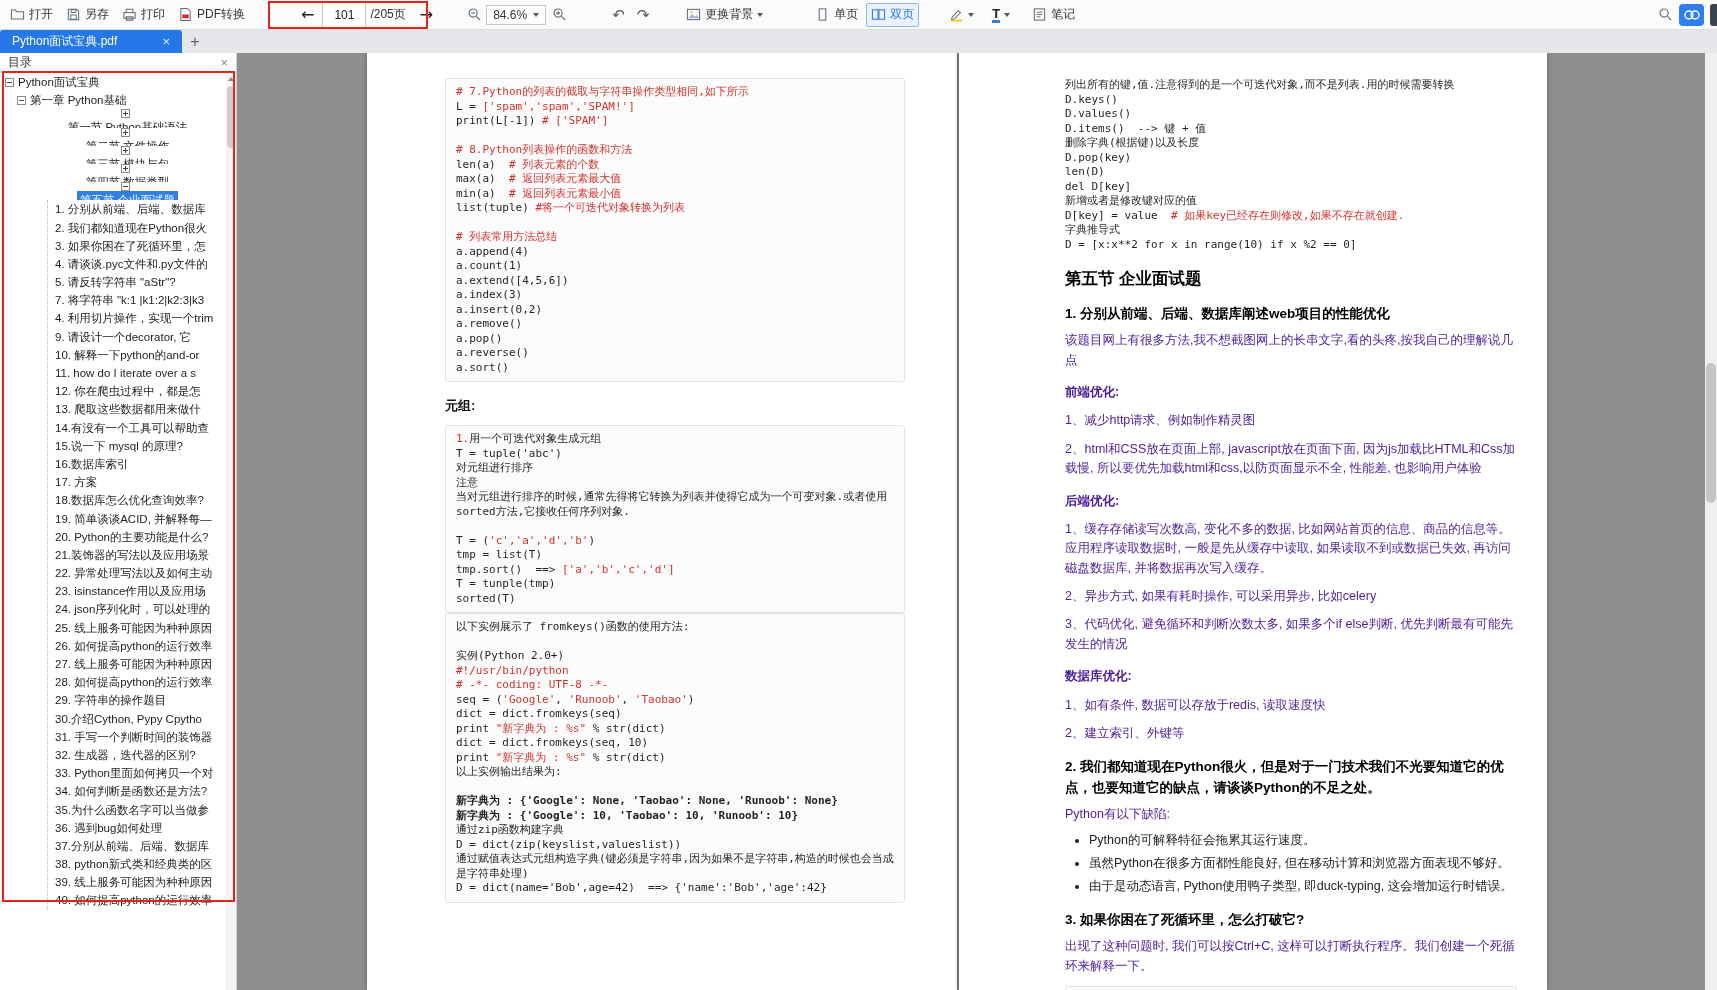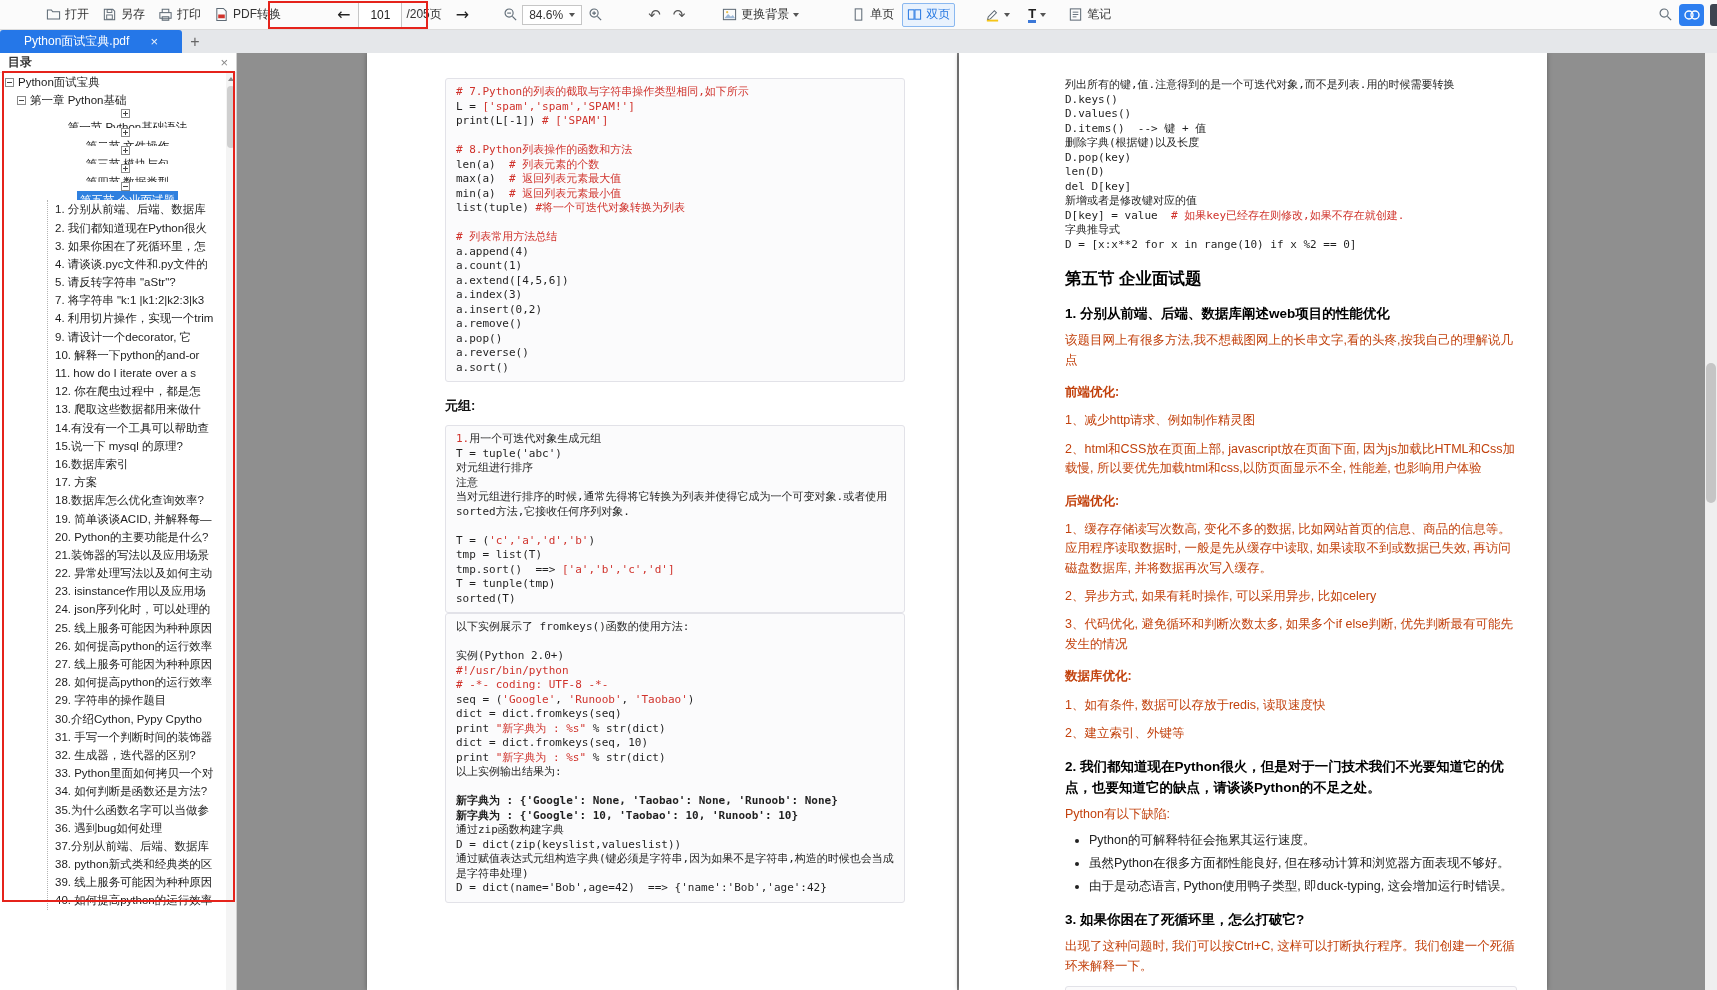--- a/index.html
+++ b/index.html
@@ -1,45 +1,45 @@
 <!DOCTYPE html>
 <html><head>
 <meta charset="utf-8">
 <style>
   * { margin:0; padding:0; box-sizing:border-box; }
   html,body { width:1717px; height:990px; overflow:hidden; }
   body { font-family:"Liberation Sans", sans-serif; position:relative; background:#8f8f8f; font-size:12px; color:#333; }
 
   
-  .toolbar { position:absolute; top:0; left:0; width:1717px; height:30px; background:#fbfbfb; border-bottom:1px solid #dcdcdc; display:flex; align-items:center; z-index:5;padding-left:36px; }
+  .toolbar { position:absolute; top:0; left:0; width:1717px; height:30px; background:#fbfbfb; border-bottom:1px solid #dcdcdc; display:flex; align-items:center; z-index:5; }
   .tb-btn { display:flex; align-items:center; gap:4px; height:24px; padding:0 4px; border-radius:3px; cursor:pointer; color:#333; white-space:nowrap; }
   .ic { width:15px; height:15px; display:block; flex:0 0 auto; }
   .nav-arrow { font-size:16px; color:#222; padding:0 4px; cursor:pointer; font-family:"DejaVu Sans", sans-serif; }
   .page-input { width:44px; height:28px; border:1px solid #c6c6c6; text-align:center; font-size:12px; color:#222; background:#fff; font-family:"Liberation Sans",sans-serif; }
   .page-total { margin-left:4px; color:#333; }
   .zoom-box { display:flex; align-items:center; gap:6px; border:1px solid #c6c6c6; background:#fff; height:20px; padding:0 6px; cursor:pointer; }
   .caret { width:0; height:0; border-left:3.5px solid transparent; border-right:3.5px solid transparent; border-top:4px solid #555; }
   .uglyph { font-size:15px; color:#555; cursor:pointer; padding:0 3px; font-family:"DejaVu Sans", sans-serif; }
   .mode-active { border:1px solid #8ab8f0; background:#e9f2fd; color:#2a7ae2; border-radius:2px; }
   .t-letter { font-weight:bold; font-size:13px; color:#222; border-bottom:3px solid #3b78d8; line-height:13px; }
   .tb-right { margin-left:auto; display:flex; align-items:center; gap:6px; padding-right:0; }
   .blue-badge { width:25px; height:22px; background:#2e7ff0; border-radius:4px; display:flex; align-items:center; justify-content:center; }
   .edge-sliver { width:7px; height:22px; background:#3d4450; border-radius:3px 0 0 3px; }
 
   
   .tabbar { position:absolute; top:30px; left:0; width:1717px; height:23px; background:#e5e7ea; display:flex; align-items:stretch; z-index:5; }
-  .tab { width:182px; background:#2577e8; color:#fff; display:flex; align-items:center; padding:0 24px; gap:12px; font-size:12px; cursor:pointer; border-radius:3px 3px 0 0; }
+  .tab { width:182px; background:#2577e8; color:#fff; display:flex; align-items:center; padding:0 12px; gap:12px; font-size:12px; cursor:pointer; border-radius:3px 3px 0 0; }
   .tab-title { flex:1; overflow:hidden; white-space:nowrap; }
   .tab-close { font-size:13px; cursor:pointer; opacity:.9; }
   .tab-add { width:26px; display:flex; align-items:center; justify-content:center; color:#666; font-size:16px; cursor:pointer; }
 
   
   .sidebar { position:absolute; top:53px; left:0; width:237px; bottom:0; background:#fff; border-right:1px solid #cfcfcf; z-index:4; }
   .sb-header { height:20px; display:flex; align-items:center; padding:0 8px; font-size:12px; color:#333; border-bottom:1px solid #ececec; }
-  .sb-header .sp { flex:1;font-weight:bold; }
+  .sb-header .sp { flex:1; }
   .sb-close { color:#888; cursor:pointer; font-size:13px; }
   .tree { position:absolute; top:20px; left:0; right:10px; bottom:0; overflow:hidden; font-size:11.5px; color:#1d1d1d; }
   .trow { height:18.2px; line-height:18.2px; display:flex; align-items:center; white-space:nowrap; overflow:hidden; cursor:pointer; }
   .l0 { padding-left:5px; } .l1 { padding-left:17px; } .l2 { padding-left:29px;flex-direction:column; }
   .tbox { flex:0 0 auto; width:9px; height:9px; border:1px solid #8a8a8a; background:#fff; margin-right:4px; position:relative; }
   .tbox::before { content:""; position:absolute; left:1px; right:1px; top:3px; height:1px; background:#444; }
   .tbox.plus::after { content:""; position:absolute; top:1px; bottom:1px; left:3px; width:1px; background:#444; }
   .sel-label { background:#2f80df; color:#fff; padding:0 3px; }
   .qlist { margin-left:47px; border-left:1px dotted #b2b2b2; }
   .qlist .trow { padding-left:7px; }
@@ -54,21 +54,21 @@
   .page-right { left:722px; width:588px; padding:25px 30px 0 106px; }
   .code-box { background:#fbfbfc; border:1px solid #e2e2e8; border-radius:3px; padding:6px 10px; }
   .code-box, .code-plain { font-family:"DejaVu Sans Mono", monospace; font-size:11px; line-height:14.5px; color:#1f1f1f; }
   .code-line { white-space:pre-wrap; min-height:14.5px; }
   .c-r { color:#d0332c; }
   .c-bold { font-weight:bold; }
   .pg-h { font-size:13px; font-weight:bold; color:#111; margin:15px 0 10px; }
   .mt-22 { margin-top:22px; }
   .page-right h2 { font-size:16.5px; color:#000; margin:16px 0 6px; font-family:"Liberation Sans",sans-serif; }
   .page-right h3 { font-size:13.5px; color:#000; margin:14px 0 7px; line-height:1.5; }
-  .page-right p { font-size:12.5px; line-height:1.55; color:#c2410c; margin:6px 0; }
+  .page-right p { font-size:12.5px; line-height:1.55; color:#4c1d95; margin:6px 0; }
   .page-right p.b { font-weight:bold; margin-top:13px; margin-bottom:5px; }
   .page-right p.li { margin:9px 0; }
   .page-right ul { margin:6px 0 8px 24px; }
   .page-right li { font-size:12.5px; line-height:1.6; color:#222; margin:3px 0; }
   .q3-code { margin-top:10px; }
   .main-scrollbar { position:absolute; top:0; right:0; width:12px; bottom:0; background:#efefef; }
   .main-thumb { position:absolute; top:310px; left:1px; width:10px; height:140px; background:#c5c5c5; border-radius:5px; }
 
   
   .annot { position:absolute; border:2px solid #e5231b; z-index:99; pointer-events:none; }

